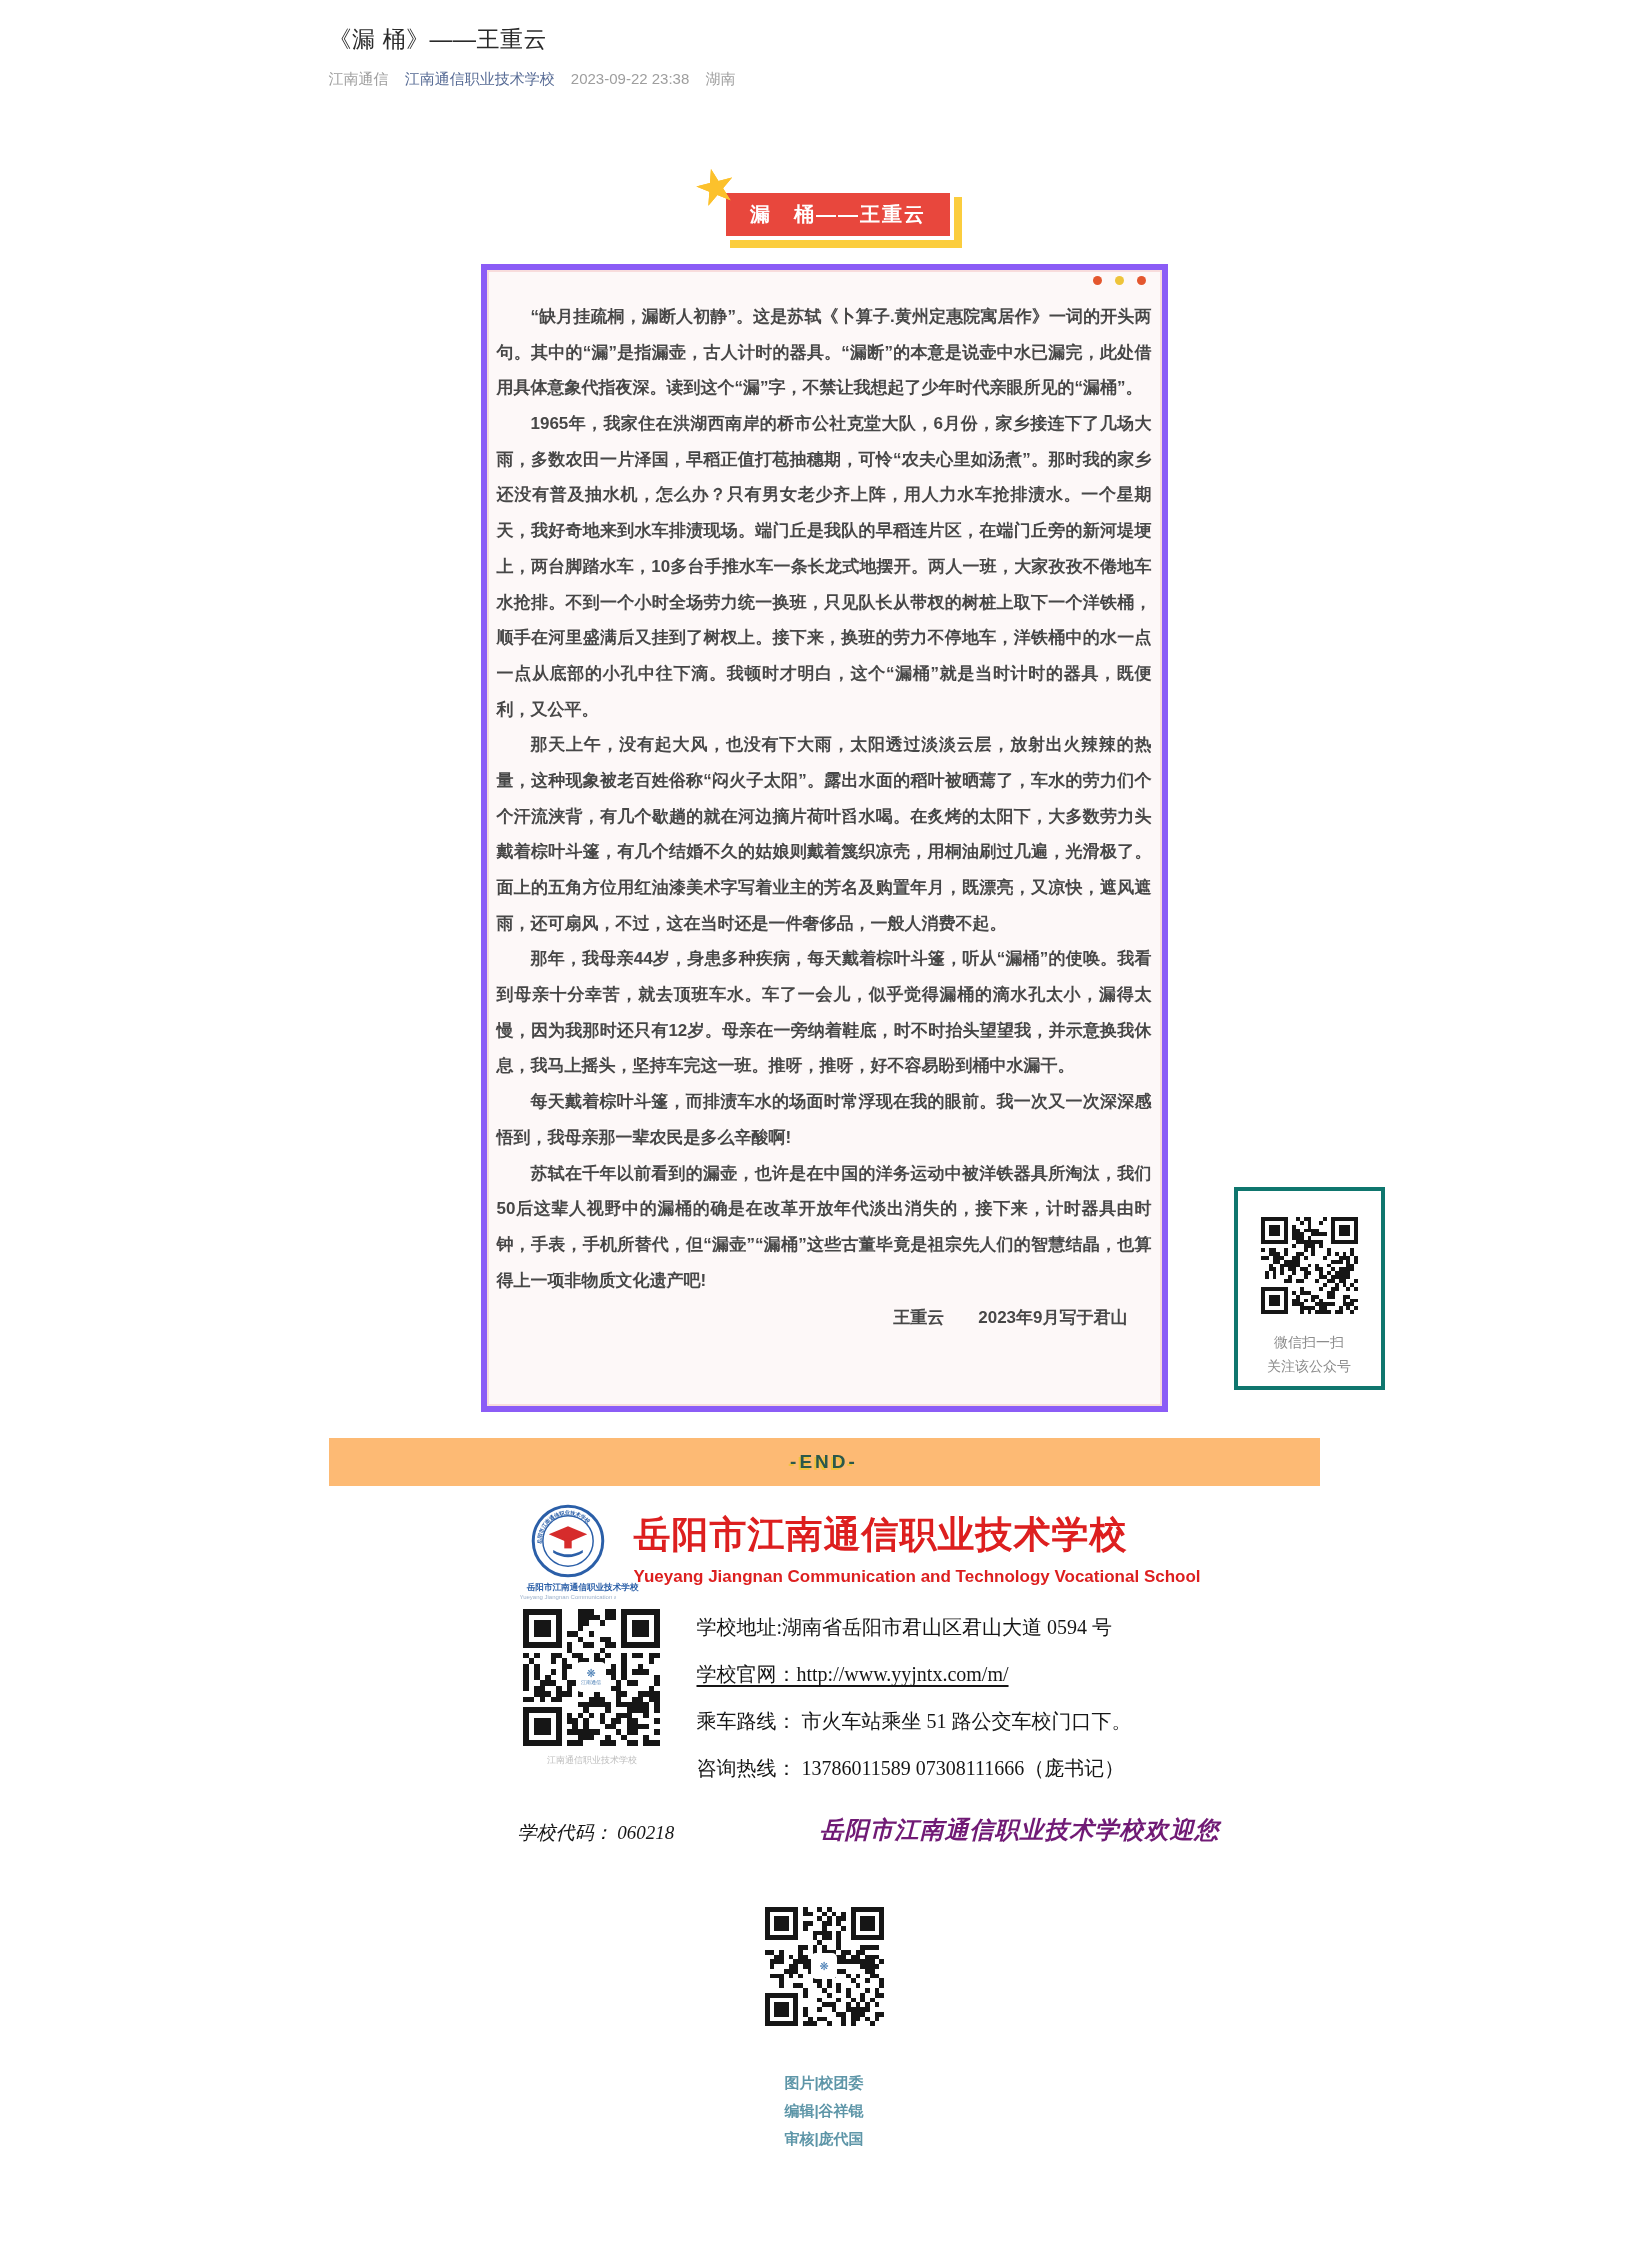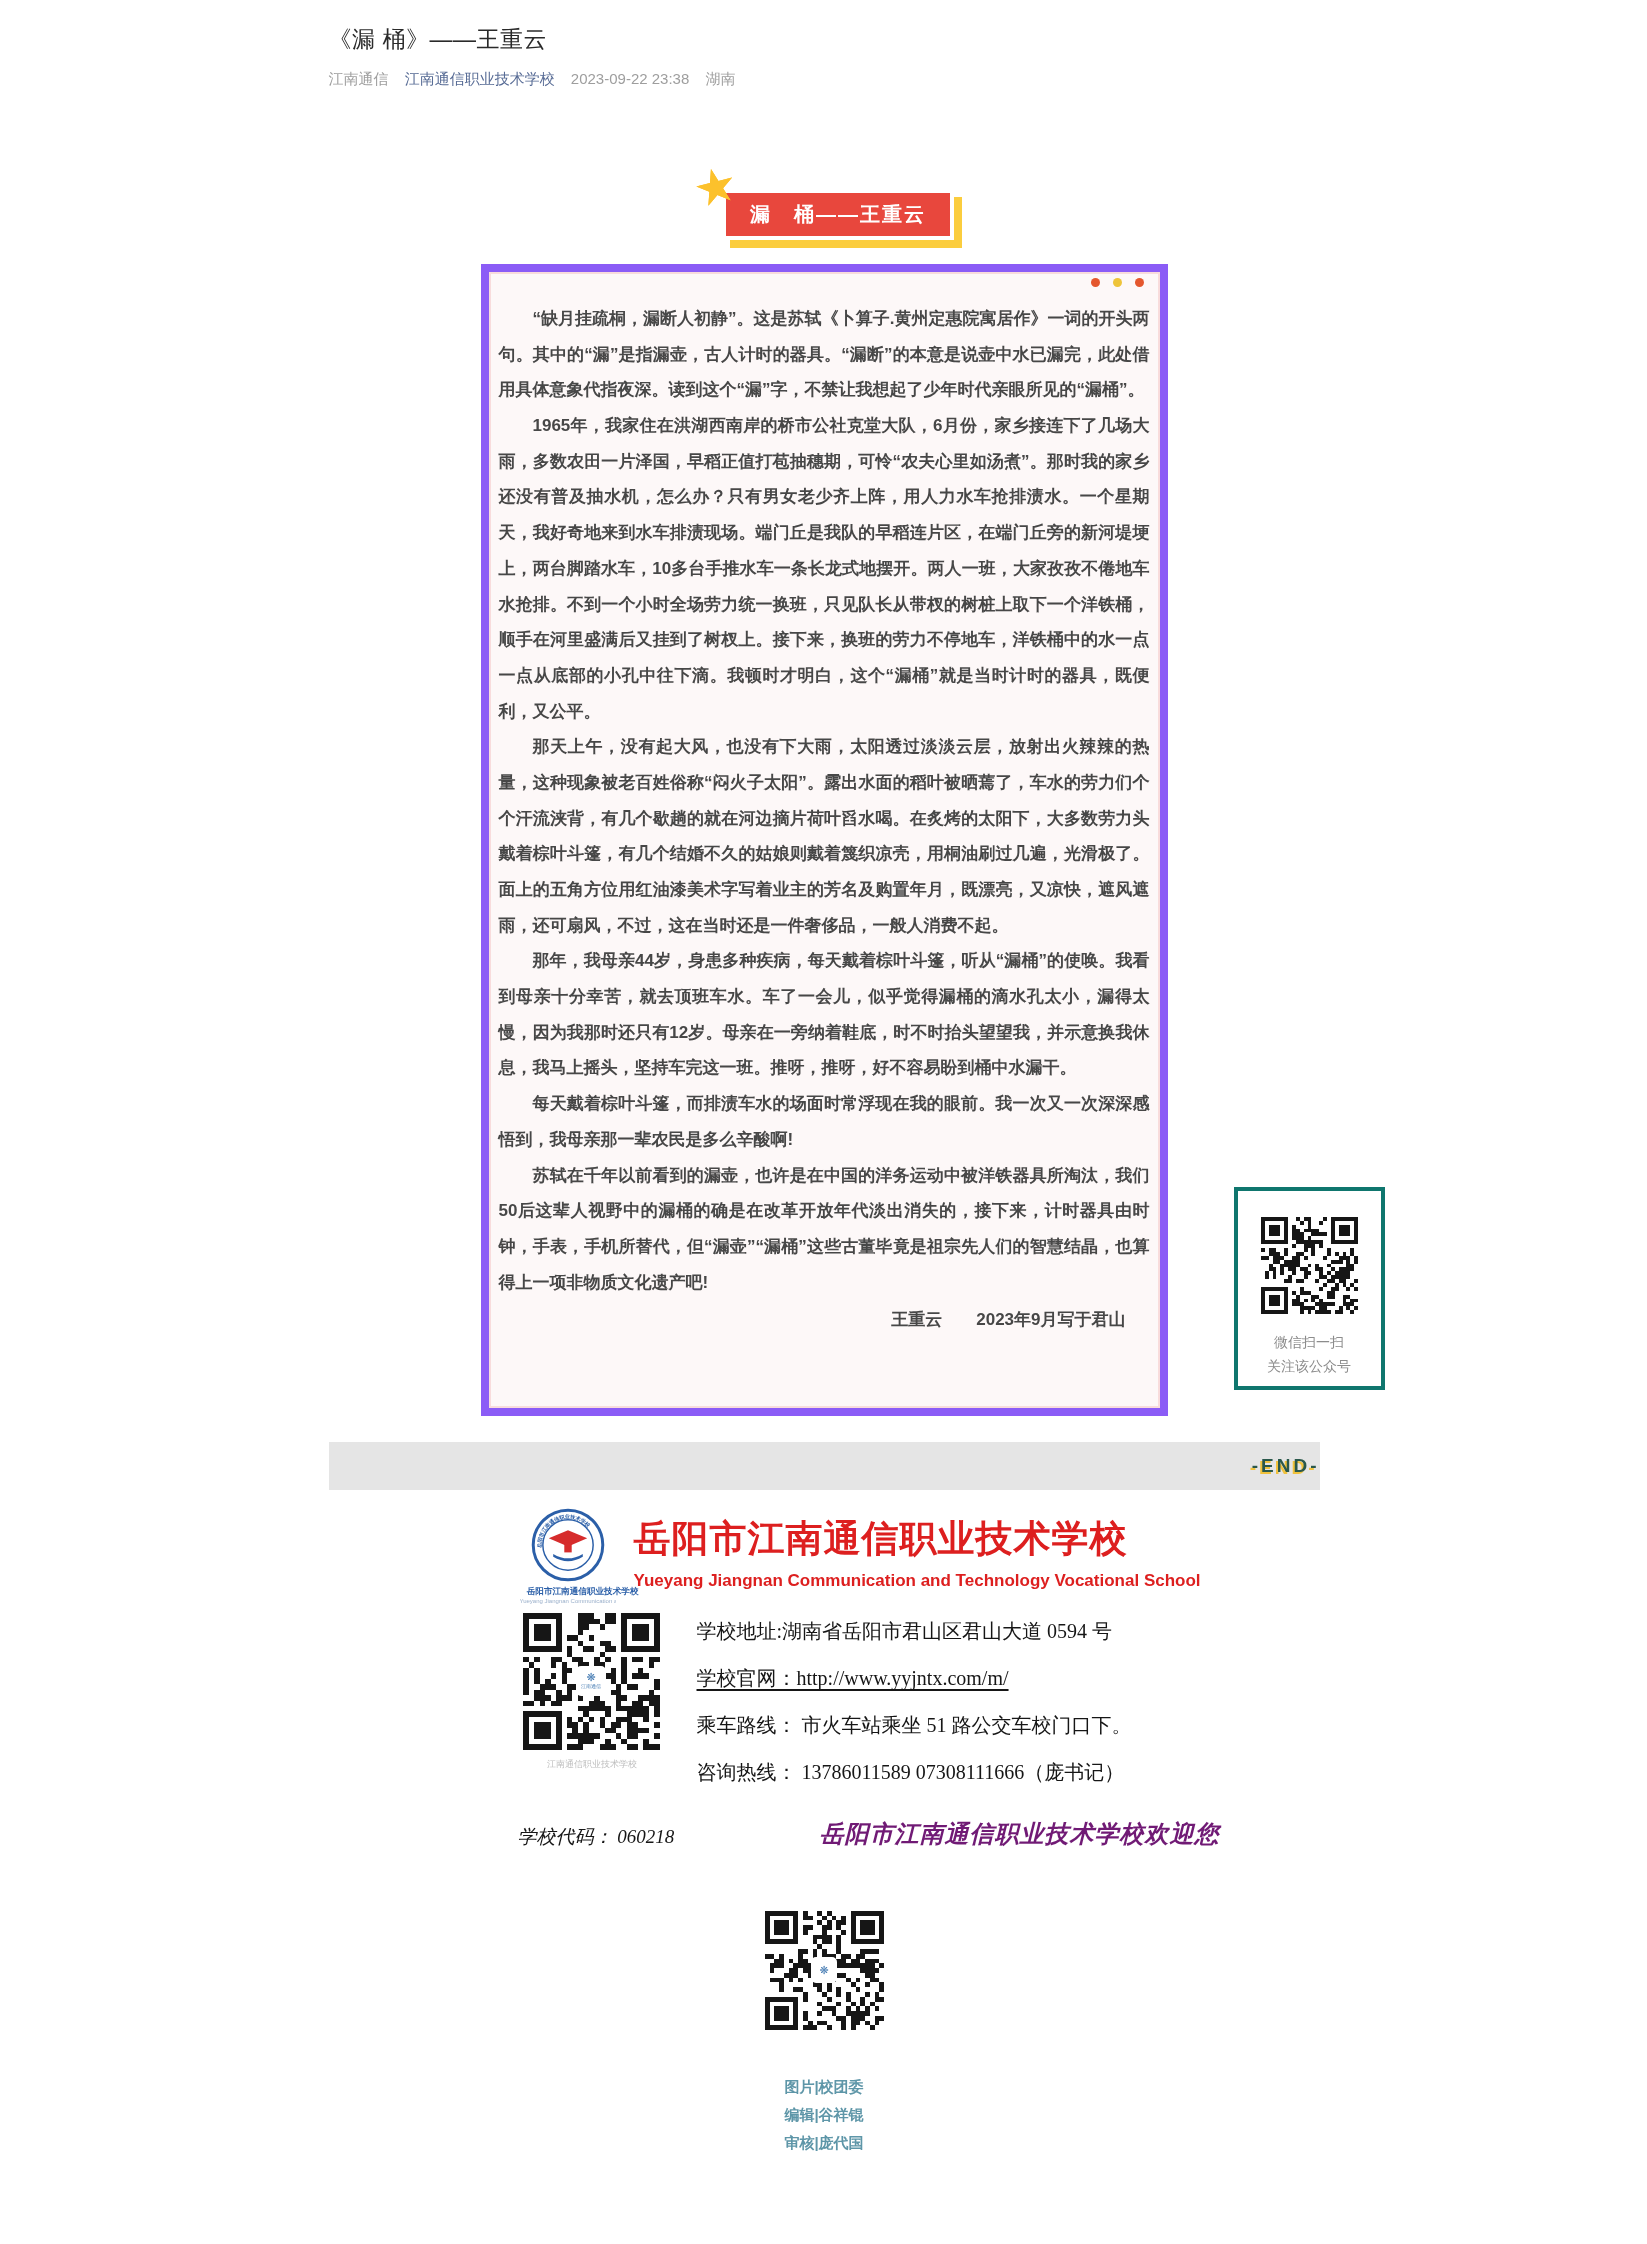--- a/index.html
+++ b/index.html
@@ -16,40 +16,40 @@
   
   .banner-row { margin-top:100px; display:flex; justify-content:center; }
   .banner { position:relative; background:#e8473d; color:#fff; font-size:20px; font-weight:700;
             letter-spacing:2px; padding:8px 24px; border:4px solid #fff;
             box-shadow:8px 8px 0 #fbcd3e; transform:translateX(14px); }
   .banner-star { position:absolute; left:-32px; top:-30px; font-size:48px; color:#fcc12c;
                  transform:rotate(-14deg); line-height:1; text-shadow:0 0 0 #fcc12c; }
 
   
   .article-wrap { position:relative; margin-top:24px; }
-  .content-box { width:687px; margin:0 auto; border:8px solid #8b5cf6; background:#fdf8f8;
+  .content-box { width:687px; margin:0 auto; border:6px solid #8b5cf6; background:#fdf8f8;
                  box-shadow:inset 0 0 0 2px #f8dcdc; padding-bottom:70px; }
   .dots-row { display:flex; justify-content:flex-end; gap:13px; padding:6px 16px 0; }
   .dot { width:9px; height:9px; border-radius:50%; }
   .dot-red { background:#e4572e; } .dot-yellow { background:#eec43a; }
   .essay { padding:14px 10px 0 10px; font-size:17px; line-height:2.1; color:#474747;
            font-weight:600; text-align:justify; }
   .essay p { text-indent:2em; }
   .signature { margin-top:2px; text-align:right; padding-right:34px; font-size:17px;
                line-height:2.1; color:#474747; font-weight:600; }
 
   
   .wechat-card { position:absolute; left:905px; top:923px; width:151px; height:203px;
                  background:#fff; border:4px solid #0f766e; text-align:center; }
   .wechat-card .qr { width:105px; height:105px; margin:22px auto 12px; }
   .wechat-caption { font-size:14px; color:#8c8c8c; line-height:24px; }
 
   
-  .end-band { margin-top:26px; height:48px; background:#e5e5e5; display:flex;
-              align-items:center; justify-content:flex-end; }
+  .end-band { margin-top:26px; height:48px; background:#fdba74; display:flex;
+              align-items:center; justify-content:center; }
   .end-text { font-size:19px; font-weight:700; letter-spacing:3px; color:#2a584b;
               text-shadow:-2px 2px 0 #f0c23c; }
 
   
   .school { margin-top:18px; }
   .school-head { display:flex; align-items:flex-start; padding-left:191px; }
   .logo-block { width:96px; text-align:center; flex:none; }
   .logo-circle { width:74px; height:74px; margin:0 auto; display:block; }
   .logo-caption { font-size:10px; color:#2b5fa8; white-space:nowrap; margin-top:2px;
                   transform:scale(.86); transform-origin:center; font-weight:700; }

